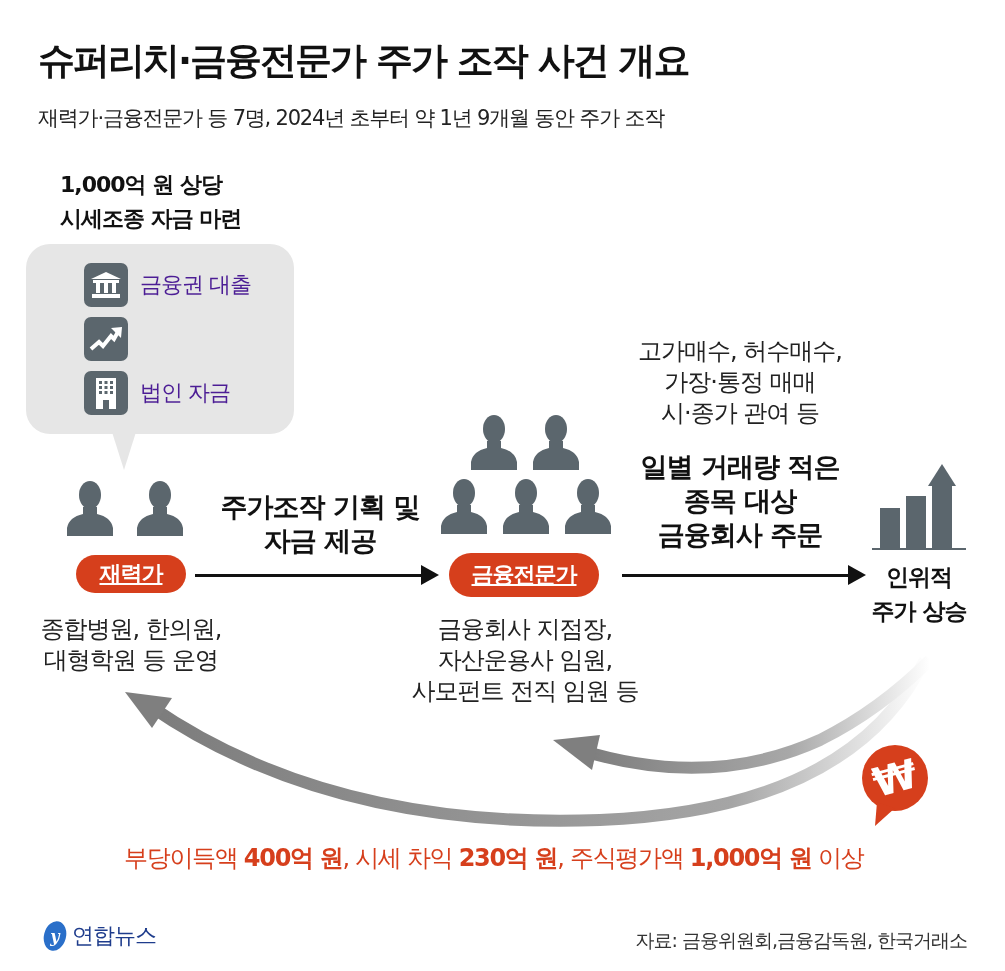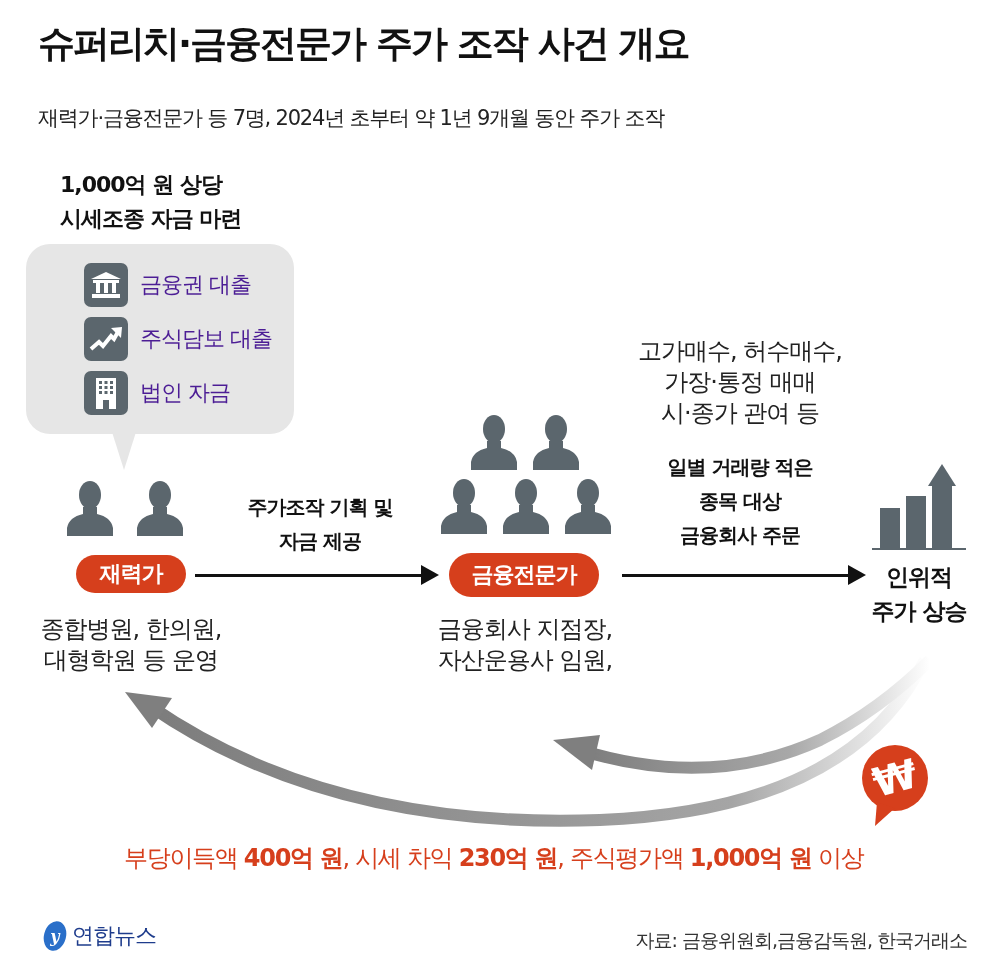--- a/index.html
+++ b/index.html
@@ -1,27 +1,27 @@
 <!DOCTYPE html>
 <html><head>
 <meta charset="utf-8">
 <style>
   html,body{margin:0;padding:0;background:#fff;}
   body{width:1005px;height:971px;position:relative;overflow:hidden;font-family:"DejaVu Sans","Liberation Sans",sans-serif;color:#1a1a1a;}
   .abs{position:absolute;}
-  .title{left:38px;top:19px;font-size:37px;font-weight:bold;letter-spacing:-2px;color:#111;white-space:nowrap;}
+  .title{left:38px;top:36px;font-size:37px;font-weight:bold;letter-spacing:-2px;color:#111;white-space:nowrap;}
   .subtitle{left:38px;top:104px;font-size:21px;letter-spacing:-1.2px;color:#222;white-space:nowrap;}
   .fund-head{left:60px;top:168px;font-size:22px;font-weight:bold;letter-spacing:-1px;line-height:34px;color:#111;}
   .bubble{left:26px;top:244px;width:268px;width:268px;height:190px;background:#e6e6e6;border-radius:24px;}
   .bubble-tail{left:112px;top:432px;width:0;height:0;border-left:12px solid transparent;border-right:12px solid transparent;border-top:38px solid #e6e6e6;}
   .fund-item{left:56px;height:42px;display:flex;align-items:center;font-size:22px;letter-spacing:-1px;color:#4c1d95;white-space:nowrap;padding-left:28px;}
   .fund-item .ic{width:44px;height:44px;background:#5b666d;border-radius:7px;margin-right:12px;display:flex;align-items:center;justify-content:center;}
-  .pill{height:38px;border-radius:19px;background:#d63f1c;color:#fff;font-size:22px;font-weight:bold;display:flex;align-items:center;justify-content:center;letter-spacing:-1px;}
+  .pill{height:38px;border-radius:19px;background:#d63f1c;color:#fff;font-size:22px;font-weight:bold;display:flex;align-items:center;justify-content:center;letter-spacing:-1px;text-decoration:underline;}
   .desc{font-size:24px;letter-spacing:-1px;line-height:31px;text-align:center;color:#222;white-space:nowrap;}
-  .bold-label{font-size:20px;font-weight:bold;letter-spacing:-1px;line-height:34px;text-align:center;color:#111;white-space:nowrap;}
+  .bold-label{font-size:27px;font-weight:bold;letter-spacing:-1px;line-height:34px;text-align:center;color:#111;white-space:nowrap;}
   .arrowline{height:3px;background:#111;}
   .arrowhead{width:0;height:0;border-top:10px solid transparent;border-bottom:10px solid transparent;border-left:18px solid #111;}
   .result-line{left:124px;top:842px;font-size:24px;letter-spacing:-1.3px;color:#d63f1c;white-space:nowrap;}
   .result-line b{font-weight:bold;}
   .source{right:38px;top:928px;font-size:19px;letter-spacing:-1px;color:#333;white-space:nowrap;}
   .logo{left:42px;top:920px;display:flex;align-items:center;}
   .logo-text{font-size:22px;font-weight:normal;color:#1e3c8c;letter-spacing:-1px;margin-left:4px;}
 </style>
 </head>
 <body>
@@ -68,21 +68,20 @@
   </span>
   <span>금융권 대출</span>
 </div>
 <div class="abs fund-item" style="top:318px;">
   <span class="ic">
     <svg width="34" height="28" viewBox="0 0 34 28">
         <path d="M2 24 L10 17 L14 21 L22 11 L25 14 L30 5" stroke="#fff" stroke-width="4" fill="none" stroke-linejoin="miter"></path>
         <path d="M22 3 L33 2 L32 13 Z" fill="#fff"></path>
       </svg>
   </span>
-  <span>주식담보 대출</span>
 </div>
 <div class="abs fund-item" style="top:372px;">
   <span class="ic">
     <svg width="24" height="32" viewBox="0 0 24 32">
         <rect x="2" y="1" width="20" height="31" fill="#fff"></rect>
         <g fill="#5b666d">
           <rect x="5" y="4" width="3" height="3"></rect>
           <rect x="10.5" y="4" width="3" height="3"></rect>
           <rect x="16" y="4" width="3" height="3"></rect>
           <rect x="5" y="9" width="3" height="3"></rect>
@@ -119,20 +118,21 @@
   <use href="#person" x="30" y="0" width="56" height="56"></use>
   <use href="#person" x="92" y="0" width="56" height="56"></use>
   <use href="#person" x="0" y="64" width="56" height="56"></use>
   <use href="#person" x="62" y="64" width="56" height="56"></use>
   <use href="#person" x="124" y="64" width="56" height="56"></use>
 </svg>
 <div class="abs pill" style="left:449px;top:553px;width:150px;height:44px;border-radius:22px;">금융전문가</div>
 <div class="abs desc" style="left:410px;top:614px;width:230px;">
   <div>금융회사 지점장,</div>
   <div>자산운용사 임원,</div>
+  <div>사모펀트 전직 임원 등</div>
 </div>
 
 <div class="abs desc" style="left:610px;top:336px;width:260px;">
   <div>고가매수, 허수매수,</div>
   <div>가장·통정 매매</div>
   <div>시·종가 관여 등</div>
 </div>
 <div class="abs bold-label" style="left:620px;top:450px;width:240px;">
   <div>일별 거래량 적은</div>
   <div>종목 대상</div>

